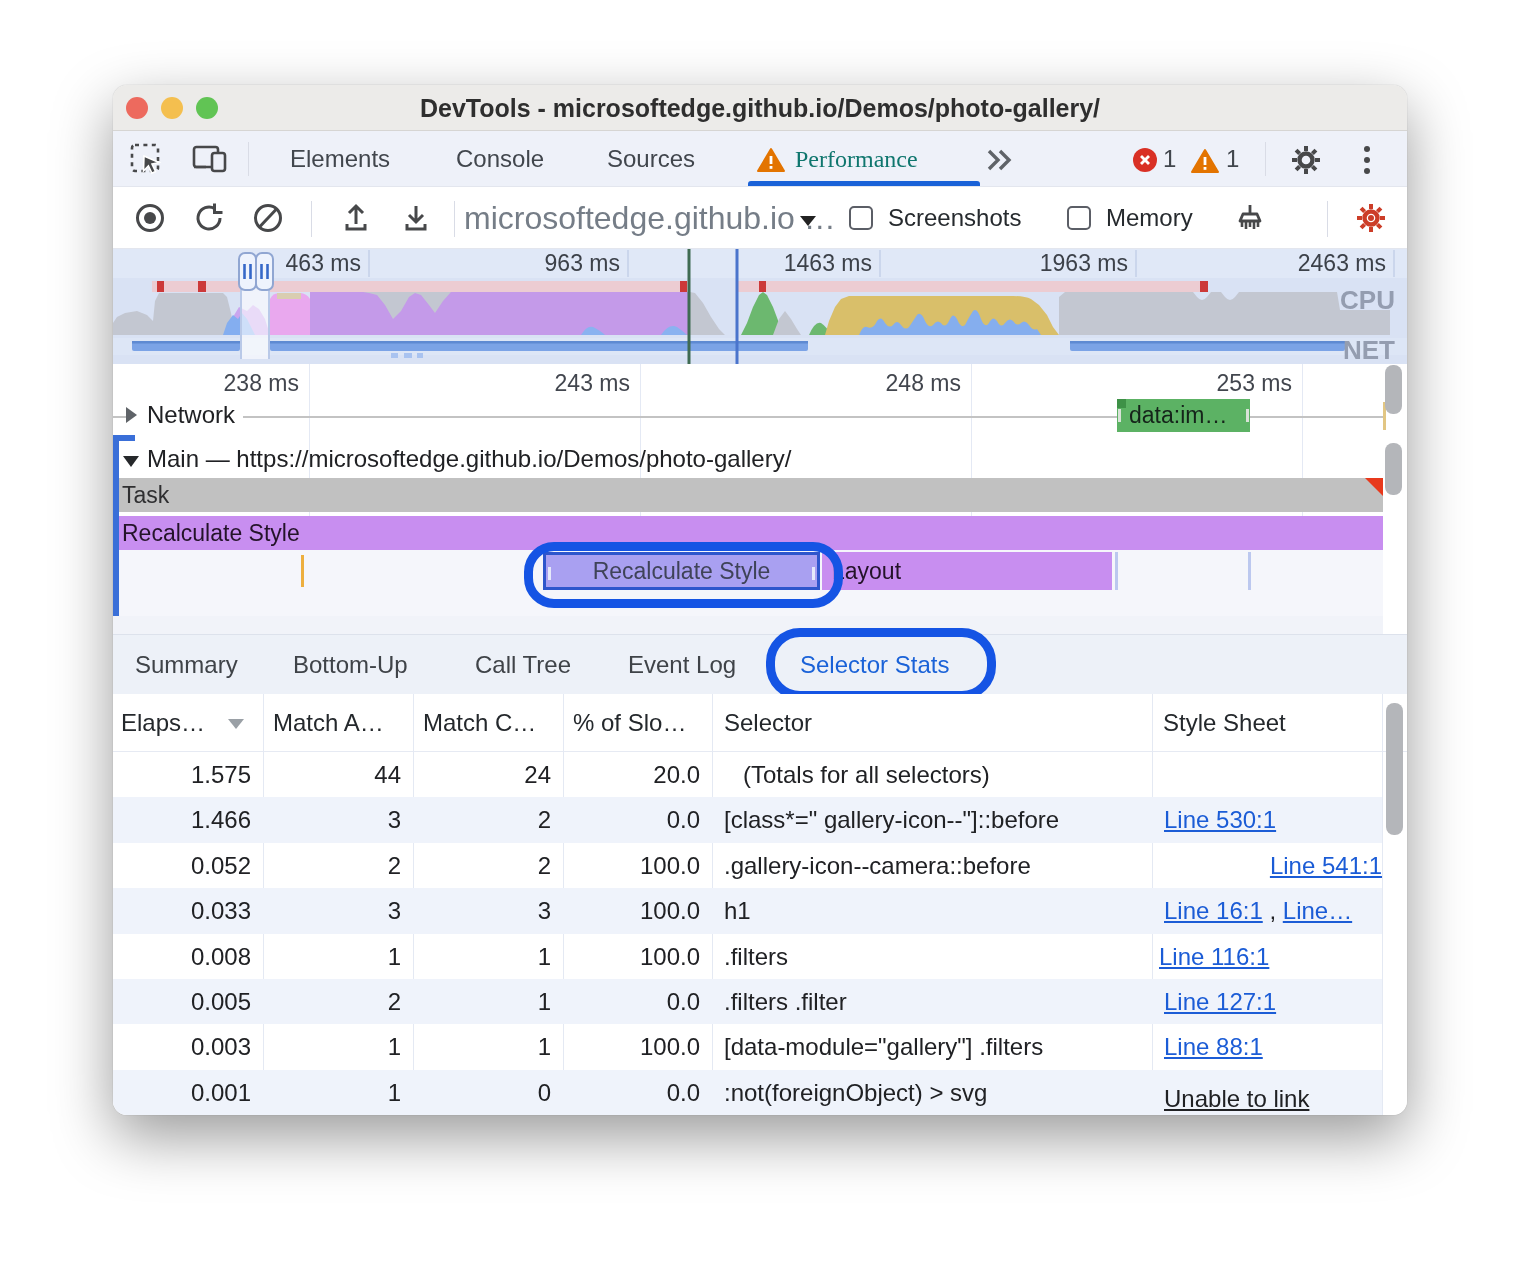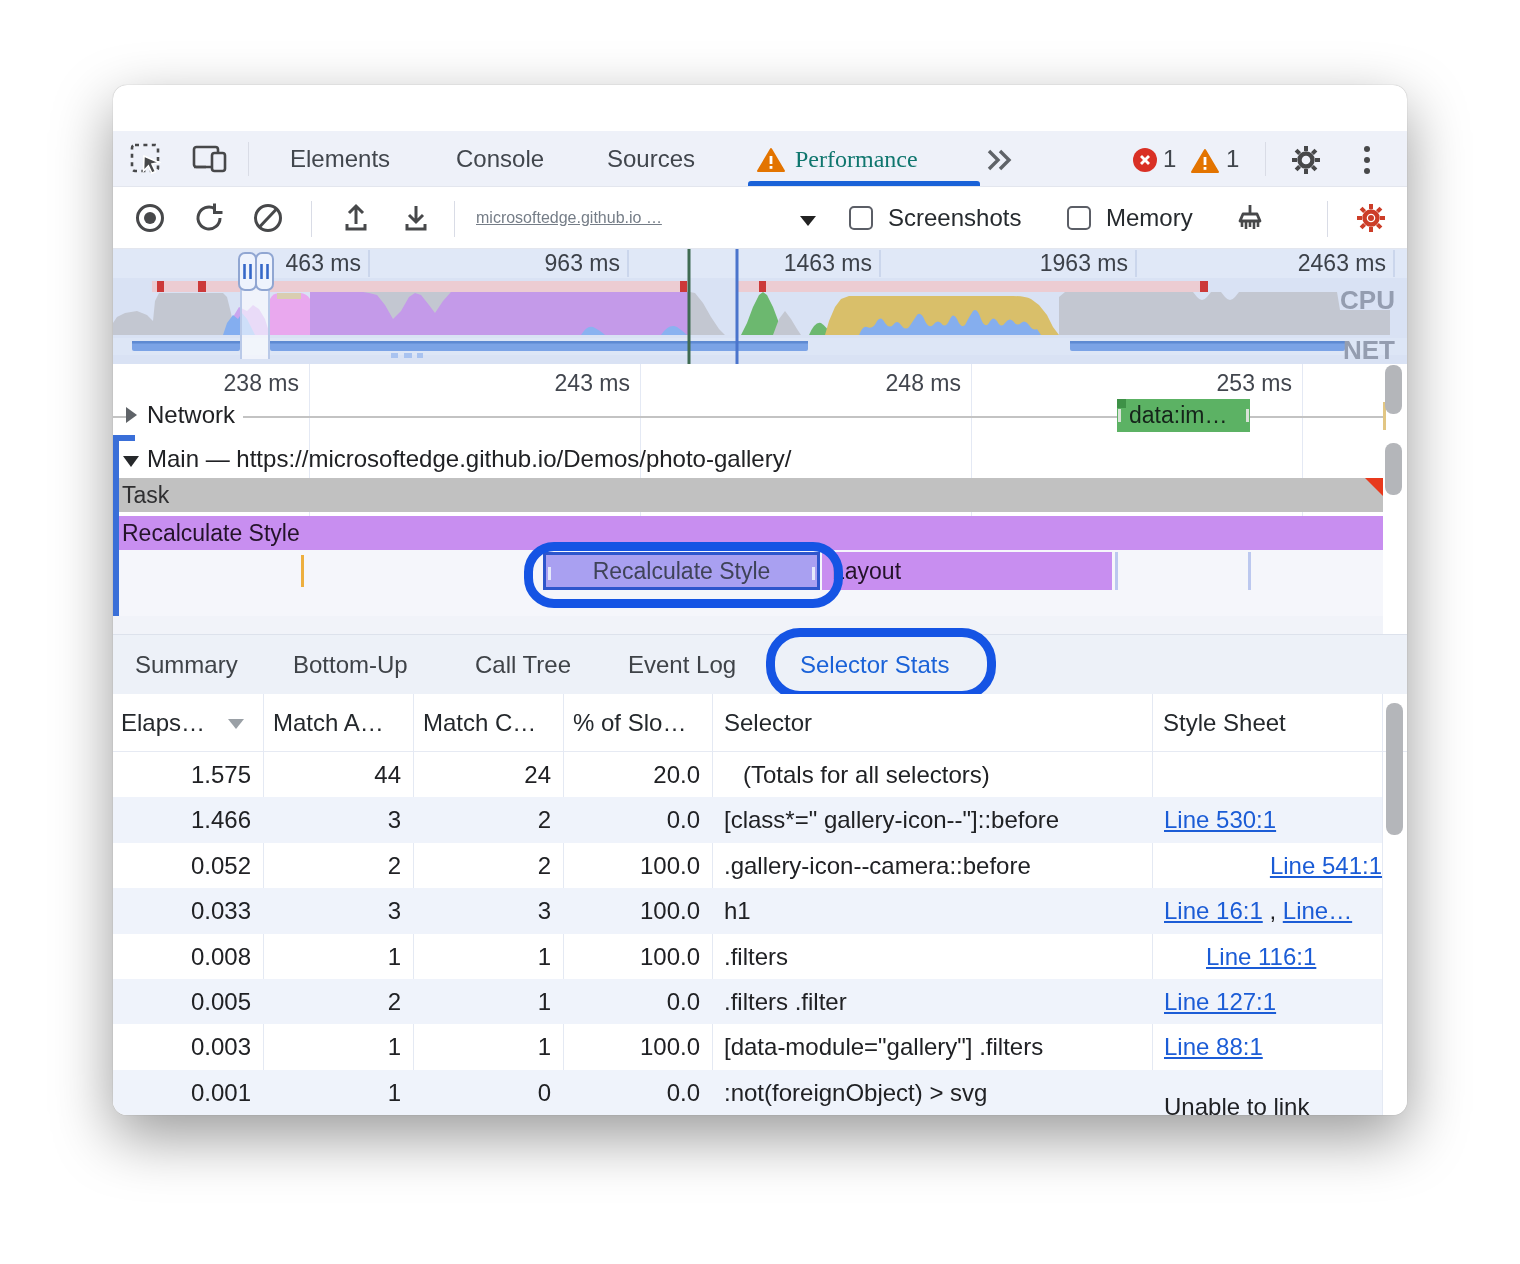--- a/index.html
+++ b/index.html
@@ -13,21 +13,21 @@
   .title-text { position:absolute; left:0; top:0; width:100%; height:46px; line-height:46px; text-align:center; font-size:25px; font-weight:bold; color:#2e2e2e; }
   .tabbar { position:absolute; left:0; top:46px; width:100%; height:56px; background:#eef1f9; border-bottom:1px solid #e3e6ee; }
   .tabbar .icon-btn { position:absolute; top:12px; }
   .vsep { position:absolute; width:1px; background:#d9dce6; }
   .mtab { position:absolute; top:0; height:56px; line-height:56px; font-size:24px; color:#41464d; }
   .mtab.active { color:#0f766e;font-family:Liberation Serif, serif; }
   .tab-underline { position:absolute; left:635px; bottom:0; width:232px; height:5px; background:#1a62d8; border-radius:3px 3px 0 0; }
   .badge-num { position:absolute; top:0; height:56px; line-height:56px; font-size:24px; color:#41464d; }
   .toolbar { position:absolute; left:0; top:102px; width:100%; height:62px; background:#fff; border-bottom:1px solid #e3e6ee; }
   .toolbar .icon-btn { position:absolute; top:15px; }
-  .url-select { position:absolute; left:363px; top:0; height:62px; line-height:62px; font-size:16px; color:#757d87;text-decoration:underline; }
+  .url-select { position:absolute; left:351px; top:0; height:62px; line-height:62px; font-size:32px; color:#757d87; }
   .url-caret { position:absolute; left:687px; top:29px; width:0; height:0; border-left:8px solid transparent; border-right:8px solid transparent; border-top:10px solid #222; }
   .checkbox { position:absolute; top:19px; width:24px; height:24px; border:2.6px solid #5b5e66; border-radius:5px; background:#fff; }
   .cb-label { position:absolute; top:0; height:62px; line-height:62px; font-size:24px; color:#262a2e; }
   .overview { position:absolute; left:0; top:164px; width:100%; height:115px; }
   .flame { position:absolute; left:0; top:279px; width:100%; height:270px; background:#fff; overflow:hidden; }
   .gridline { position:absolute; top:0; width:1px; height:252px; background:#e4e9f4; }
   .ruler-label { position:absolute; top:6px; width:120px; text-align:right; font-size:23px; color:#42464e; }
   .net-line { position:absolute; left:0; top:52px; width:1270px; height:2px; background:#c3c3c3; }
   .track-label { position:absolute; font-size:24px; color:#202124; }
   .tri-right { display:inline-block; width:0; height:0; border-top:8px solid transparent; border-bottom:8px solid transparent; border-left:11px solid #5f6368; margin-right:10px; }
@@ -64,20 +64,26 @@
   .cell.num { text-align:right; }
   .link { color:#1b5cd6; text-decoration:underline; }
   .tbl-thumb { position:absolute; left:1273px; top:69px; width:17px; height:132px; background:#b4b6ba; border-radius:8px; }
   .icon-btn svg { display:block; }
 </style>
 </head>
 <body>
 
 <div class="window">
 
+  <div class="titlebar">
+    <span class="tl red"></span>
+    <span class="tl yellow"></span>
+    <span class="tl green"></span>
+    <div class="title-text">DevTools - microsoftedge.github.io/Demos/photo-gallery/</div>
+  </div>
 
   <div class="tabbar">
     <span class="icon-btn" style="left:17px">
       <svg width="34" height="32" viewBox="0 0 34 32">
           <rect x="2" y="2" width="26" height="26" rx="3" fill="none" stroke="#47484a" stroke-width="2.6" stroke-dasharray="4,4.4"></rect>
           <path d="M14,13 L29,19.5 L22,21 L25.5,28.5 L21.8,30.2 L18.4,23 L13.5,28 Z" fill="#47484a" stroke="#fff" stroke-width="1.6"></path>
         </svg>
     </span>
     <span class="icon-btn" style="left:79px">
       <svg width="38" height="32" viewBox="0 0 38 32">
@@ -380,21 +386,21 @@
           <div class="cell num" style="left: 450px; width: 149px; padding: 0px 12px 0px 0px;">100.0</div>
           <div class="cell" style="left: 599px; width: 440px; padding: 0px 0px 0px 12px;">h1</div>
           <div class="cell" style="left: 1039px; width: 230px; padding: 0px 0px 0px 12px;"><span class="link">Line 16:1</span><span> , </span><span class="link">Line…</span></div>
         </div>
         <div class="trow" style="top: 181.6px;">
           <div class="cell num" style="left: 0px; width: 150px; padding: 0px 12px 0px 0px;">0.008</div>
           <div class="cell num" style="left: 150px; width: 150px; padding: 0px 12px 0px 0px;">1</div>
           <div class="cell num" style="left: 300px; width: 150px; padding: 0px 12px 0px 0px;">1</div>
           <div class="cell num" style="left: 450px; width: 149px; padding: 0px 12px 0px 0px;">100.0</div>
           <div class="cell" style="left: 599px; width: 440px; padding: 0px 0px 0px 12px;">.filters</div>
-          <div class="cell" style="left: 1081px; width: 230px; padding: 0px 0px 0px 12px;"><span class="link">Line 116:1</span></div>
+          <div class="cell" style="left: 1034px; width: 230px; padding: 0px 0px 0px 12px;"><span class="link">Line 116:1</span></div>
         </div>
         <div class="trow stripe" style="top: 227px;">
           <div class="cell num" style="left: 0px; width: 150px; padding: 0px 12px 0px 0px;">0.005</div>
           <div class="cell num" style="left: 150px; width: 150px; padding: 0px 12px 0px 0px;">2</div>
           <div class="cell num" style="left: 300px; width: 150px; padding: 0px 12px 0px 0px;">1</div>
           <div class="cell num" style="left: 450px; width: 149px; padding: 0px 12px 0px 0px;">0.0</div>
           <div class="cell" style="left: 599px; width: 440px; padding: 0px 0px 0px 12px;">.filters .filter</div>
           <div class="cell" style="left: 1039px; width: 230px; padding: 0px 0px 0px 12px;"><span class="link">Line 127:1</span></div>
         </div>
         <div class="trow" style="top: 272.4px;">
@@ -404,19 +410,19 @@
           <div class="cell num" style="left: 450px; width: 149px; padding: 0px 12px 0px 0px;">100.0</div>
           <div class="cell" style="left: 599px; width: 440px; padding: 0px 0px 0px 12px;">[data-module="gallery"] .filters</div>
           <div class="cell" style="left: 1039px; width: 230px; padding: 0px 0px 0px 12px;"><span class="link">Line 88:1</span></div>
         </div>
         <div class="trow stripe" style="top: 317.8px;">
           <div class="cell num" style="left: 0px; width: 150px; padding: 0px 12px 0px 0px;">0.001</div>
           <div class="cell num" style="left: 150px; width: 150px; padding: 0px 12px 0px 0px;">1</div>
           <div class="cell num" style="left: 300px; width: 150px; padding: 0px 12px 0px 0px;">0</div>
           <div class="cell num" style="left: 450px; width: 149px; padding: 0px 12px 0px 0px;">0.0</div>
           <div class="cell" style="left: 599px; width: 440px; padding: 0px 0px 0px 12px;">:not(foreignObject) &gt; svg</div>
-          <div class="cell" style="left: 1039px; width: 230px; padding: 14px 0px 0px 12px; text-decoration: underline;"><span>Unable to link</span></div>
+          <div class="cell" style="left: 1039px; width: 230px; padding: 6px 0px 0px 12px; text-decoration: underline;"><span>Unable to link</span></div>
         </div>
       </div>
     <div class="tbl-thumb"></div>
   </div>
 
 </div>
 
 </body></html>

